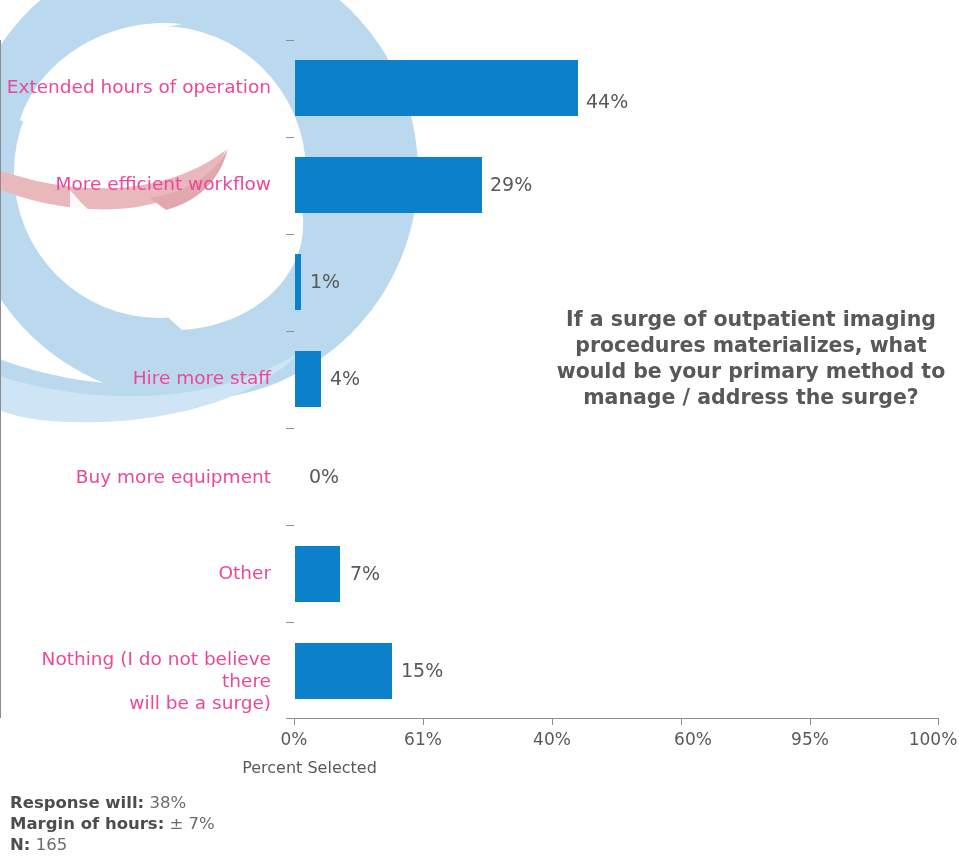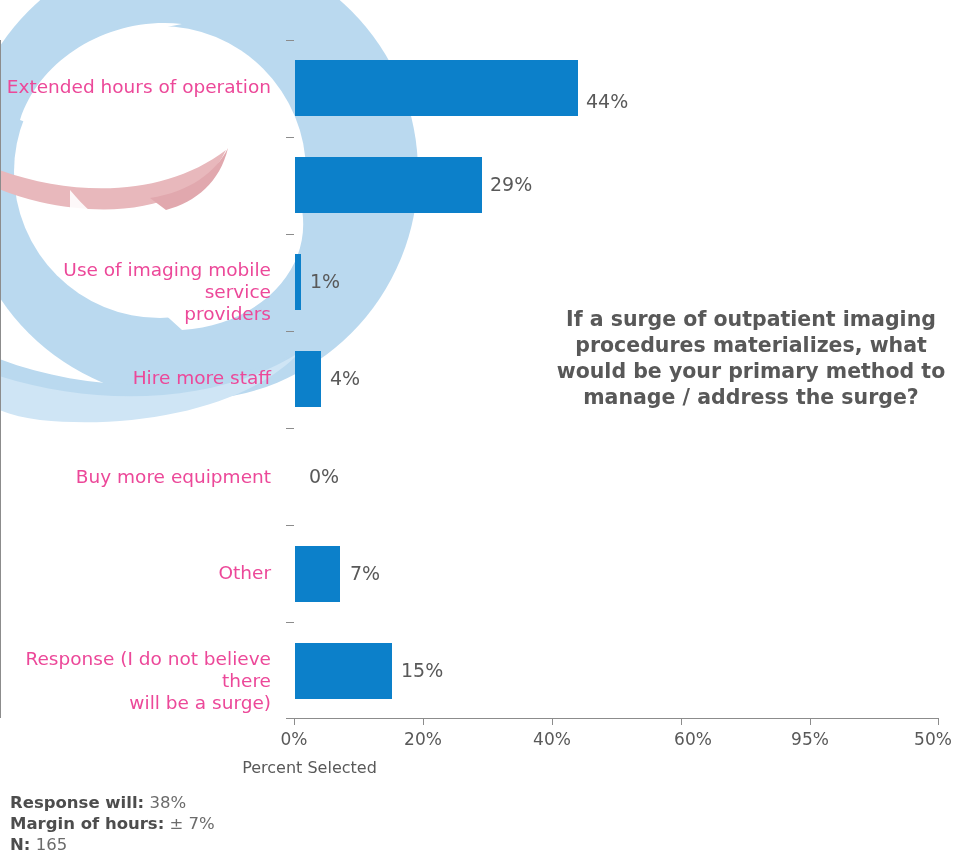--- a/index.html
+++ b/index.html
@@ -173,50 +173,49 @@
   <div class="xtick" style="left:423px"></div>
   <div class="xtick" style="left:552px"></div>
   <div class="xtick" style="left:681px"></div>
   <div class="xtick" style="left:810px"></div>
   <div class="xtick" style="left:938px"></div>
 
   <div class="cat-label" style="top:76px">Extended hours of operation</div>
   <div class="bar" style="left:295px; top:60px; width:283px; height:56px;"></div>
   <div class="bar-value" style="left:586px; top:92px">44%</div>
 
+  <div class="cat-label" style="top:173px">More efficient workflow</div>
   <div class="bar" style="left:295px; top:157px; width:187px; height:56px;"></div>
   <div class="bar-value" style="left:490px; top:175px">29%</div>
 
-  <div class="cat-label" style="top:259px">Use of imaging mobile service
-providers</div>
   <div class="bar" style="left:295px; top:254px; width:6px; height:56px;"></div>
   <div class="bar-value" style="left:310px; top:272px">1%</div>
 
   <div class="cat-label" style="top:367px">Hire more staff</div>
   <div class="bar" style="left:295px; top:351px; width:26px; height:56px;"></div>
   <div class="bar-value" style="left:330px; top:369px">4%</div>
 
   <div class="cat-label" style="top:466px">Buy more equipment</div>
   <div class="bar-value" style="left:309px; top:467px">0%</div>
 
   <div class="cat-label" style="top:562px">Other</div>
   <div class="bar" style="left:295px; top:546px; width:45px; height:56px;"></div>
   <div class="bar-value" style="left:350px; top:564px">7%</div>
 
-  <div class="cat-label" style="top:648px">Response (I do not believe there
+  <div class="cat-label" style="top:648px">Nothing (I do not believe there
 will be a surge)</div>
   <div class="bar" style="left:295px; top:643px; width:97px; height:56px;"></div>
   <div class="bar-value" style="left:401px; top:661px">15%</div>
 
   <div class="xtick-label" style="left:294px">0%</div>
-  <div class="xtick-label" style="left:423px">20%</div>
+  <div class="xtick-label" style="left:423px">61%</div>
   <div class="xtick-label" style="left:552px">40%</div>
   <div class="xtick-label" style="left:693px">60%</div>
   <div class="xtick-label" style="left:810px">95%</div>
-  <div class="xtick-label" style="left:933px">50%</div>
+  <div class="xtick-label" style="left:933px">100%</div>
 
   <div id="question-title">If a surge of outpatient imaging procedures materializes, what would be your primary method to manage / address the surge?</div>
 
   <div id="xaxis-title">Percent Selected</div>
 
   <div id="footer">
     <div>
       <span class="k">Response will:</span>
       <span>38%</span>
     </div>

